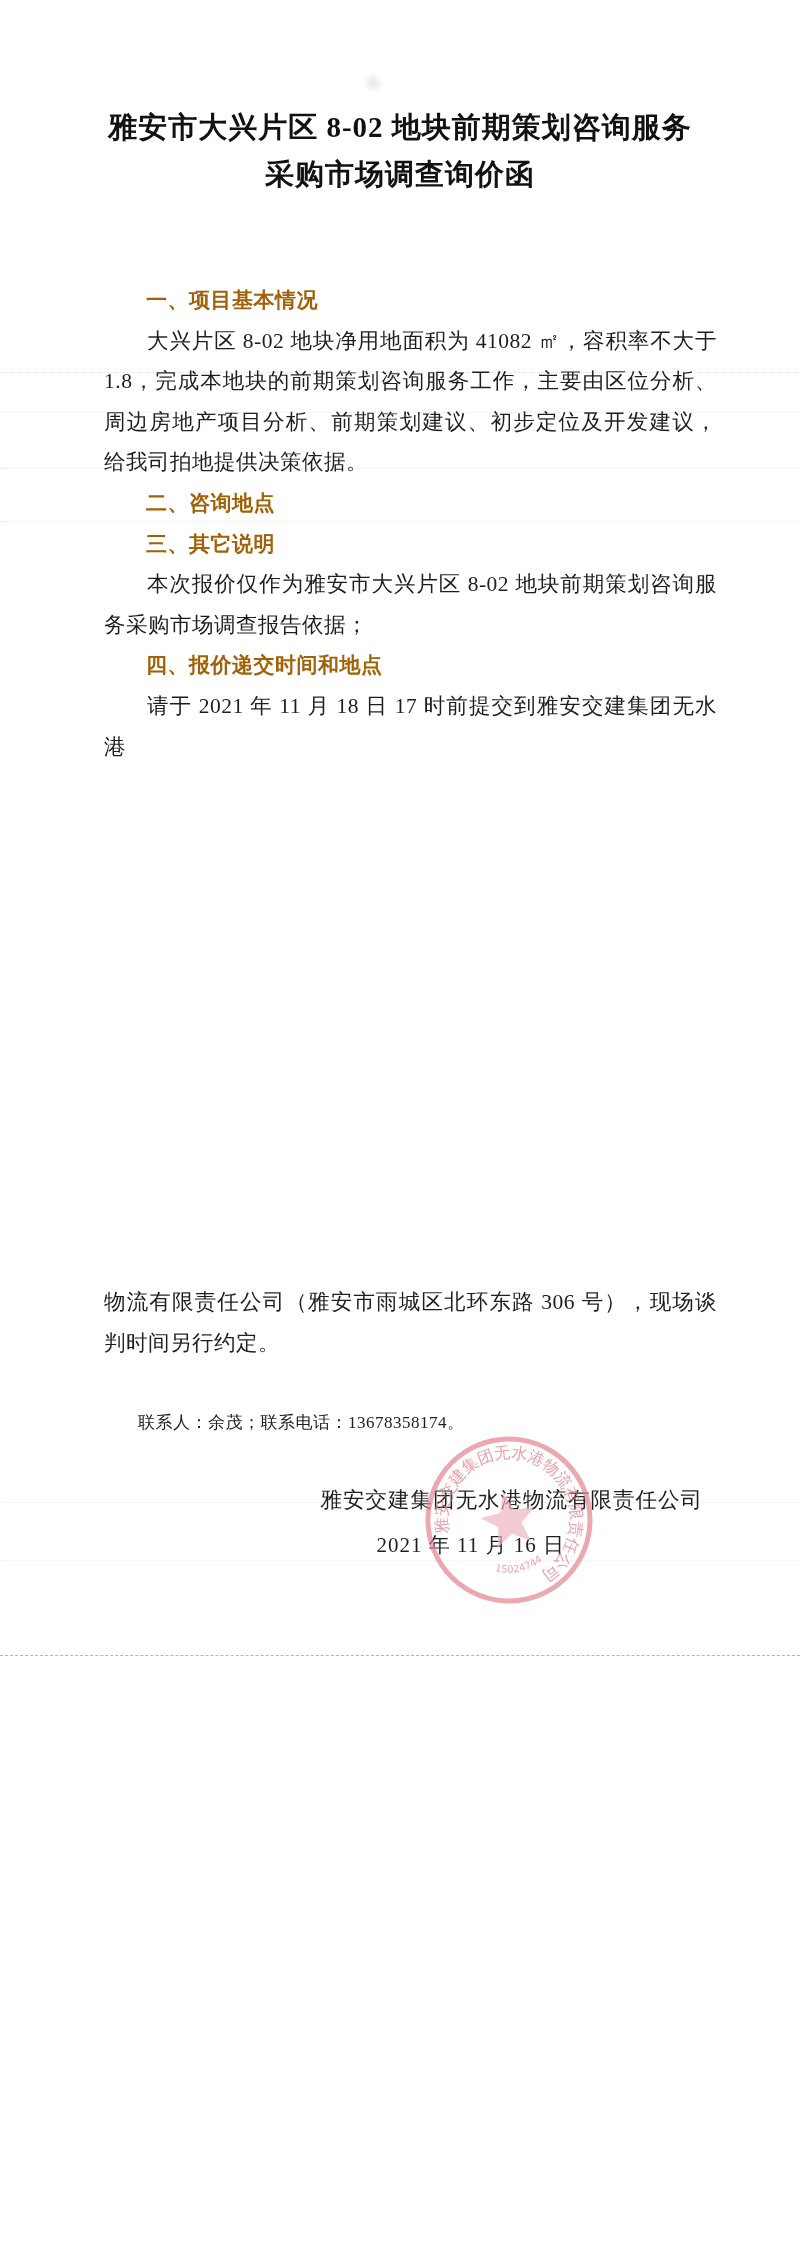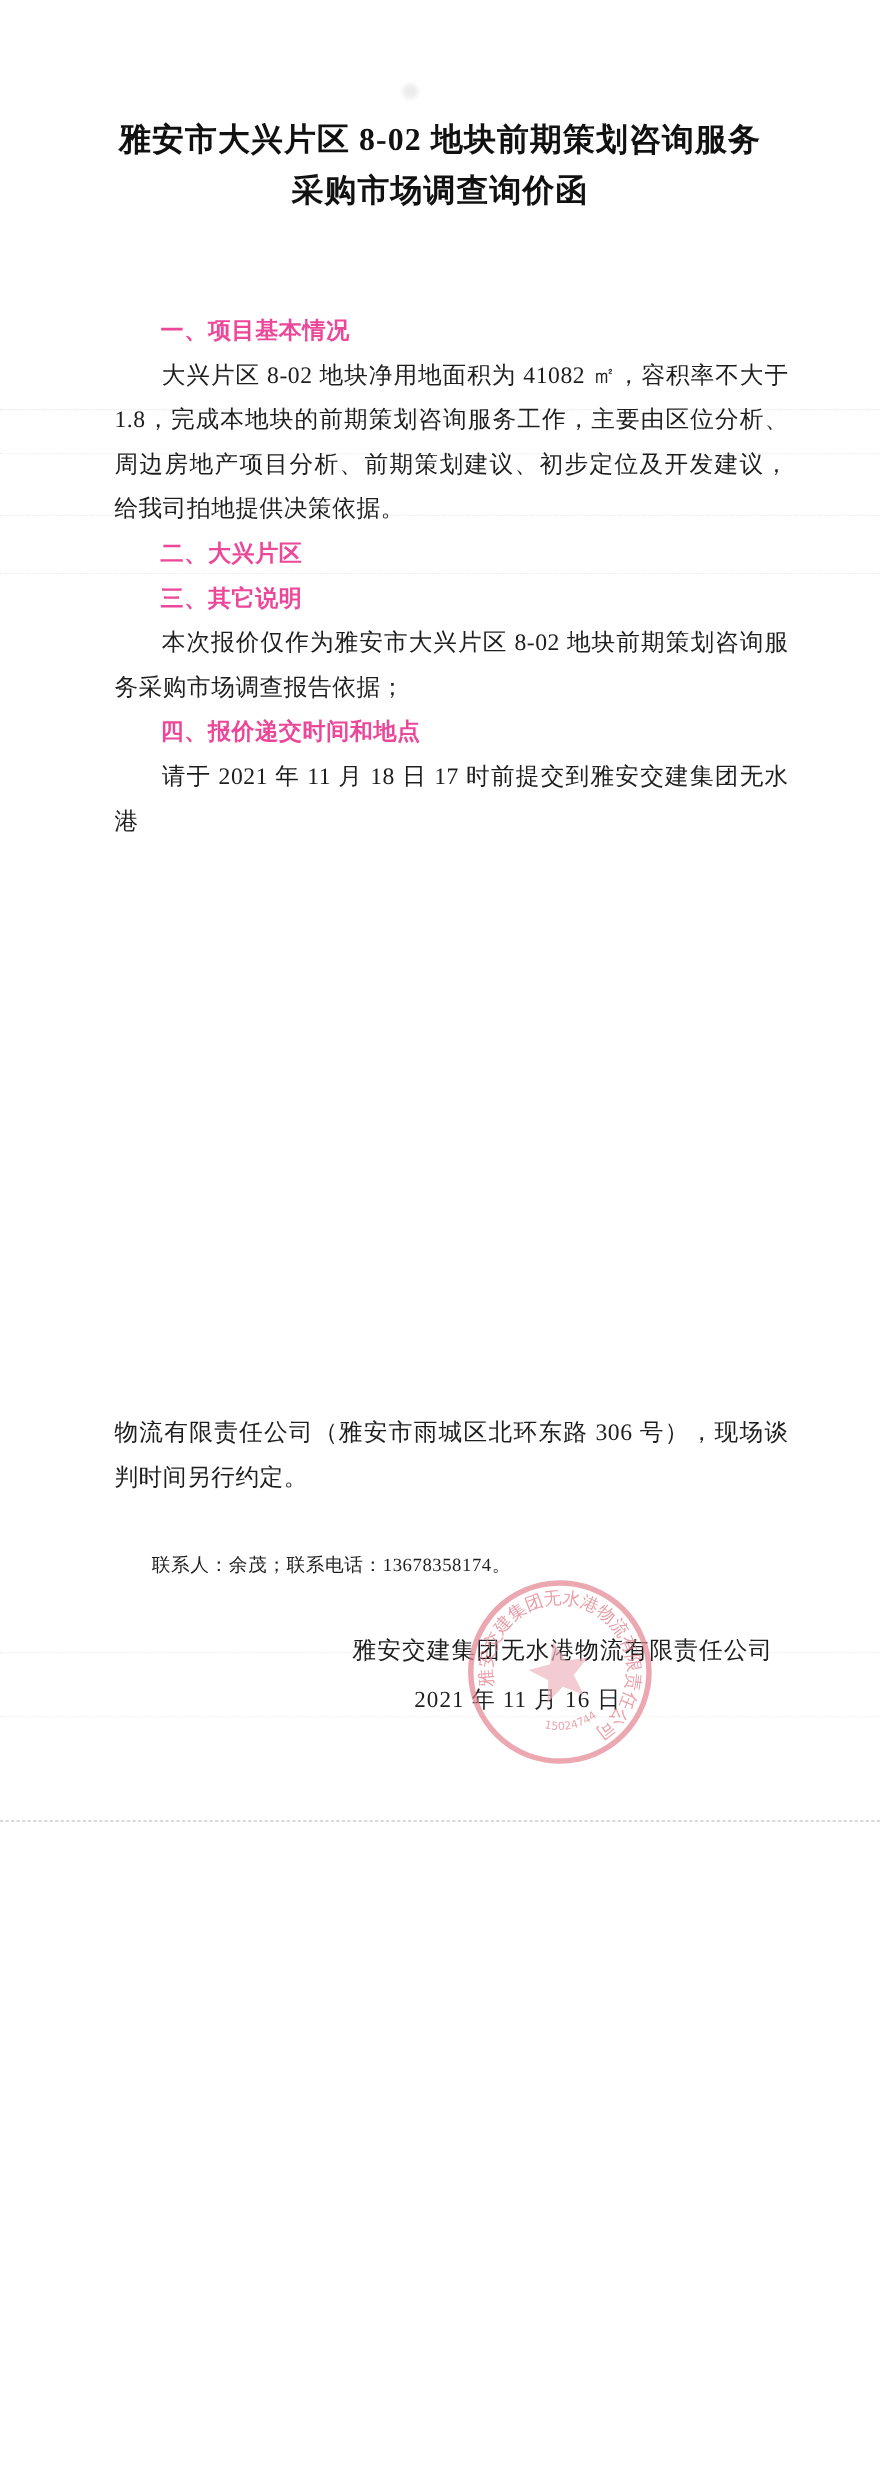--- a/index.html
+++ b/index.html
@@ -33,21 +33,21 @@
     font-size:21.5px;line-height:40.6px;
     text-align:justify;letter-spacing:0.5px;
   }
   .flow-1{top:280px;}
   .flow-2{top:1282px;}
   .flow p{margin:0;text-indent:2em;}
   .flow p.no-indent{text-indent:0;}
   .sec-h{
     margin:0;text-indent:2em;font-weight:700;
     font-family:"DejaVu Sans","Liberation Sans",sans-serif;
-    font-size:21px;letter-spacing:0.5px;color:#ec4899;
+    font-size:21px;letter-spacing:0.5px;color:#a16207;
   }
   .contact{
     position:absolute;top:1403px;left:104px;width:613px;
     font-size:17px;line-height:40.6px;text-indent:2em;letter-spacing:0.5px;
   }
   .sig-company{
     position:absolute;top:1480px;left:104px;width:613px;
     font-size:21.5px;line-height:40.6px;text-align:right;
     padding-right:14px;box-sizing:border-box;letter-spacing:1px;
   }
@@ -81,21 +81,21 @@
   <div class="scanline strong" style="top:1655px;"></div>
 
   <div class="doc-title">
     <div>雅安市大兴片区 8-02 地块前期策划咨询服务</div>
     <div>采购市场调查询价函</div>
   </div>
 
   <div class="flow flow-1">
     <p class="sec-h">一、项目基本情况</p>
     <p>大兴片区 8-02 地块净用地面积为 41082 ㎡，容积率不大于 1.8，完成本地块的前期策划咨询服务工作，主要由区位分析、周边房地产项目分析、前期策划建议、初步定位及开发建议，给我司拍地提供决策依据。</p>
-    <p class="sec-h">二、大兴片区</p>
+    <p class="sec-h">二、咨询地点</p>
     <p class="sec-h">三、其它说明</p>
     <p>本次报价仅作为雅安市大兴片区 8-02 地块前期策划咨询服务采购市场调查报告依据；</p>
     <p class="sec-h">四、报价递交时间和地点</p>
     <p>请于 2021 年 11 月 18 日 17 时前提交到雅安交建集团无水港</p>
   </div>
 
   <div class="flow flow-2">
     <p class="no-indent">物流有限责任公司（雅安市雨城区北环东路 306 号），现场谈判时间另行约定。</p>
   </div>
 

